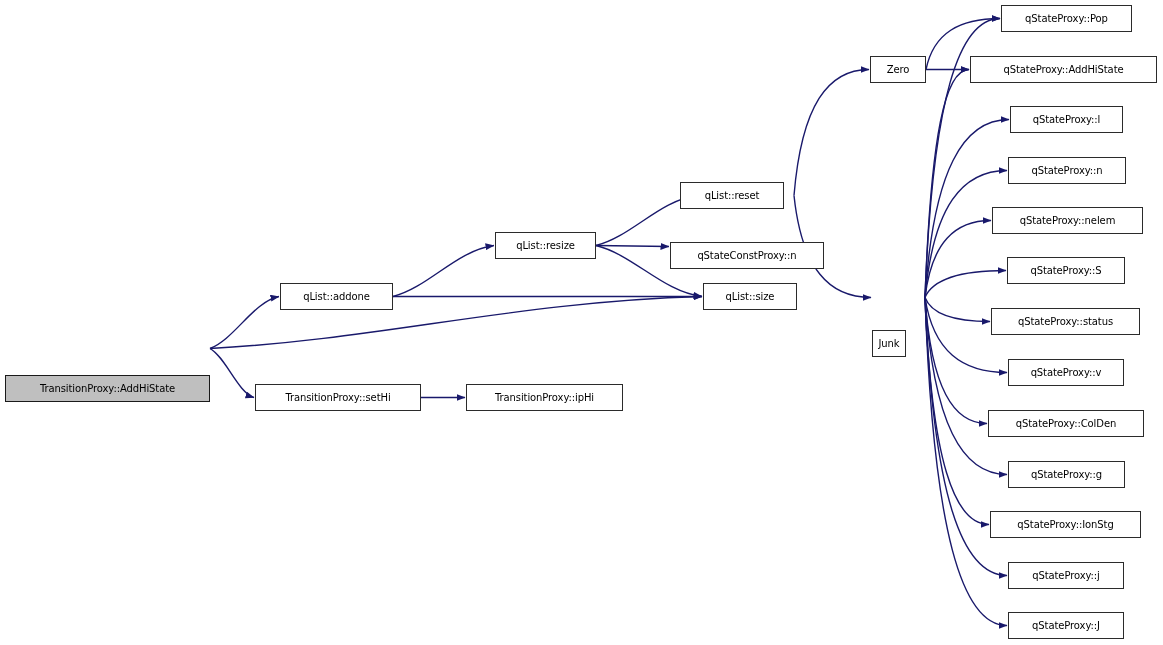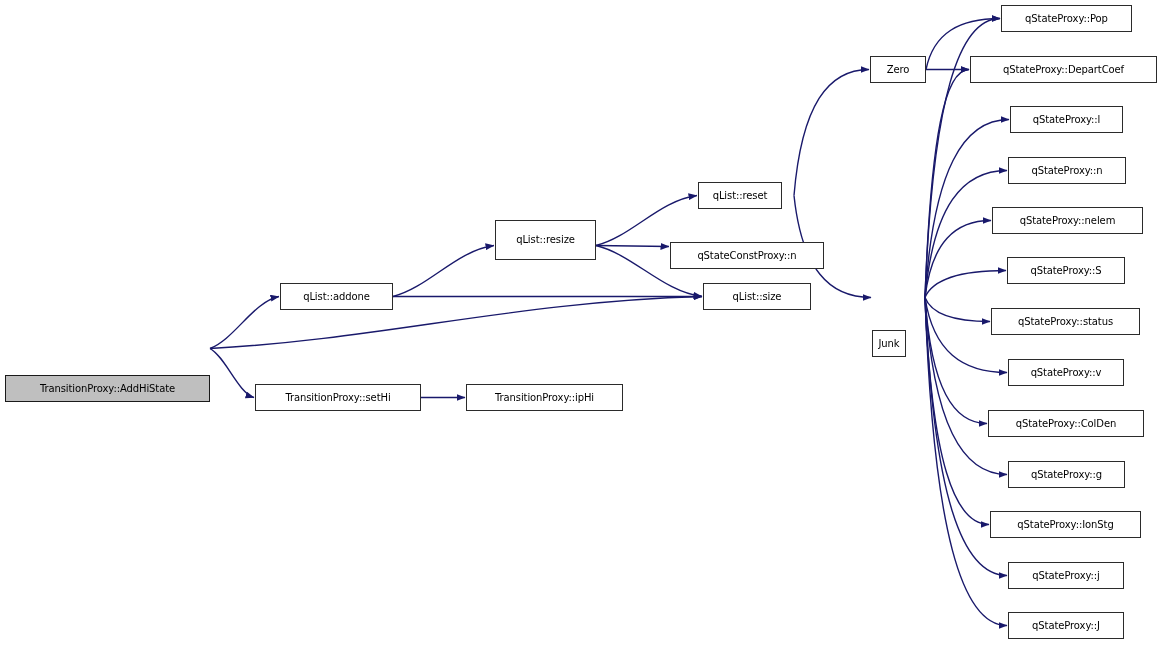--- a/index.html
+++ b/index.html
@@ -80,28 +80,28 @@
         <path d="M925,297.5 C933.3,497.65999999999997 962.35,575.5 1007,575.5"></path>
         <path d="M925,297.5 C933.3,533.66 962.35,625.5 1007,625.5"></path>
       </g>
   </svg>
 
   <div id="node-layer">
       <div class="node root" style="left: 5px; top: 335px; width: 205px; height: 27px; margin-top: 40px;">TransitionProxy::AddHiState</div>
       <div class="node" style="left: 280px; top: 283px; width: 113px; height: 27px;">qList::addone</div>
       <div class="node" style="left: 255px; top: 384px; width: 166px; height: 27px;">TransitionProxy::setHi</div>
       <div class="node" style="left: 466px; top: 384px; width: 157px; height: 27px;">TransitionProxy::ipHi</div>
-      <div class="node" style="left: 495px; top: 220px; width: 101px; height: 40px;">qList::resize</div>
-      <div class="node" style="left: 698px; top: 182px; width: 84px; height: 27px;">qList::reset</div>
+      <div class="node" style="left: 495px; top: 232px; width: 101px; height: 27px;">qList::resize</div>
+      <div class="node" style="left: 680px; top: 182px; width: 104px; height: 27px;">qList::reset</div>
       <div class="node" style="left: 670px; top: 242px; width: 154px; height: 27px;">qStateConstProxy::n</div>
-      <div class="node" style="left: 703px; top: 283px; width: 108px; height: 27px; text-align: right;">qList::size</div>
+      <div class="node" style="left: 703px; top: 283px; width: 94px; height: 27px; text-align: right;">qList::size</div>
       <div class="node" style="left: 870px; top: 56px; width: 56px; height: 27px;">Zero</div>
       <div class="node" style="left: 872px; top: 284px; width: 34px; height: 27px; margin-top: 46px;">Junk</div>
       <div class="node" style="left: 1001px; top: 5px; width: 131px; height: 27px;">qStateProxy::Pop</div>
-      <div class="node" style="left: 970px; top: 56px; width: 187px; height: 27px;">qStateProxy::DepartCoef</div>
+      <div class="node" style="left: 970px; top: 56px; width: 187px; height: 27px;">qStateProxy::AddHiState</div>
       <div class="node" style="left: 1010px; top: 106px; width: 113px; height: 27px;">qStateProxy::l</div>
       <div class="node" style="left: 1008px; top: 157px; width: 118px; height: 27px;">qStateProxy::n</div>
       <div class="node" style="left: 992px; top: 207px; width: 151px; height: 27px;">qStateProxy::nelem</div>
       <div class="node" style="left: 1007px; top: 257px; width: 118px; height: 27px;">qStateProxy::S</div>
       <div class="node" style="left: 991px; top: 308px; width: 149px; height: 27px;">qStateProxy::status</div>
       <div class="node" style="left: 1008px; top: 359px; width: 116px; height: 27px;">qStateProxy::v</div>
       <div class="node" style="left: 988px; top: 410px; width: 156px; height: 27px;">qStateProxy::ColDen</div>
       <div class="node" style="left: 1008px; top: 461px; width: 117px; height: 27px;">qStateProxy::g</div>
       <div class="node" style="left: 990px; top: 511px; width: 151px; height: 27px;">qStateProxy::IonStg</div>
       <div class="node" style="left: 1008px; top: 562px; width: 116px; height: 27px;">qStateProxy::j</div>

